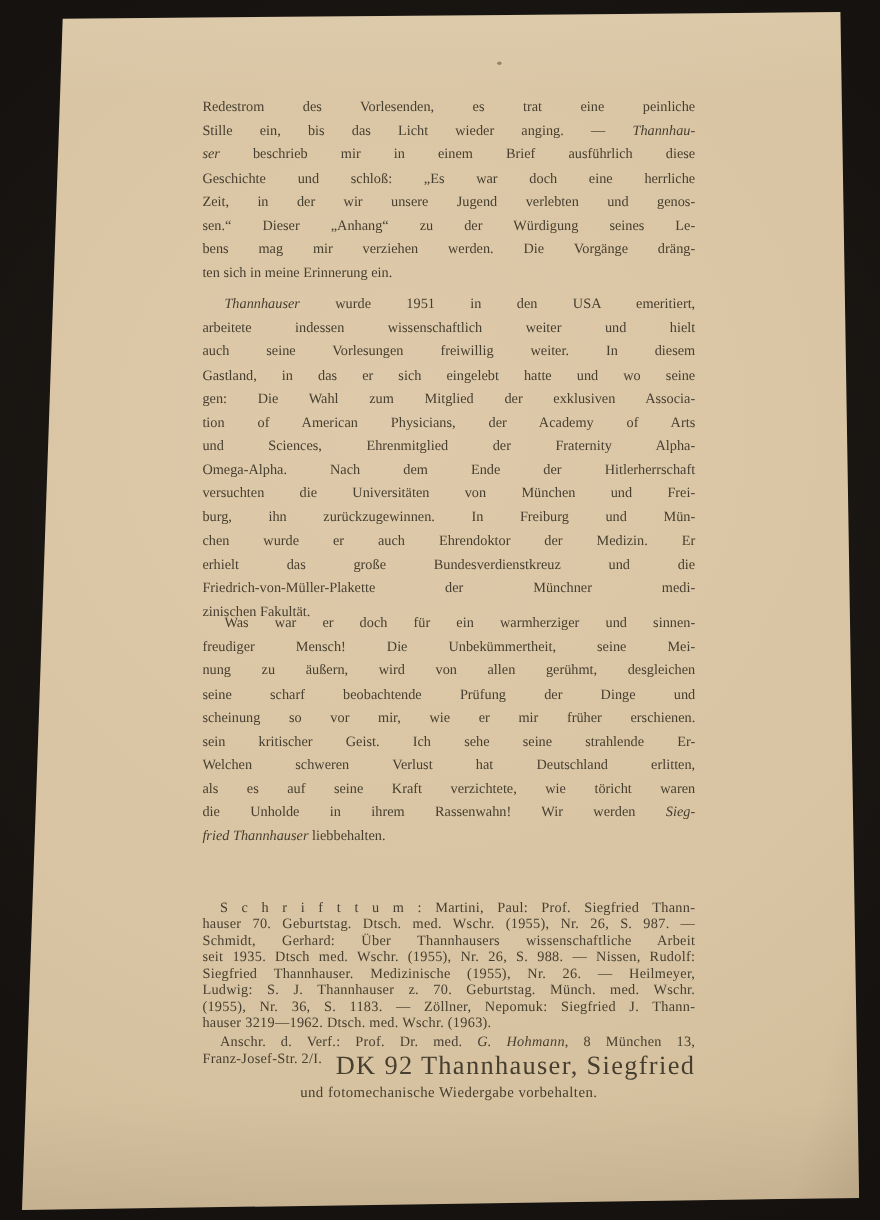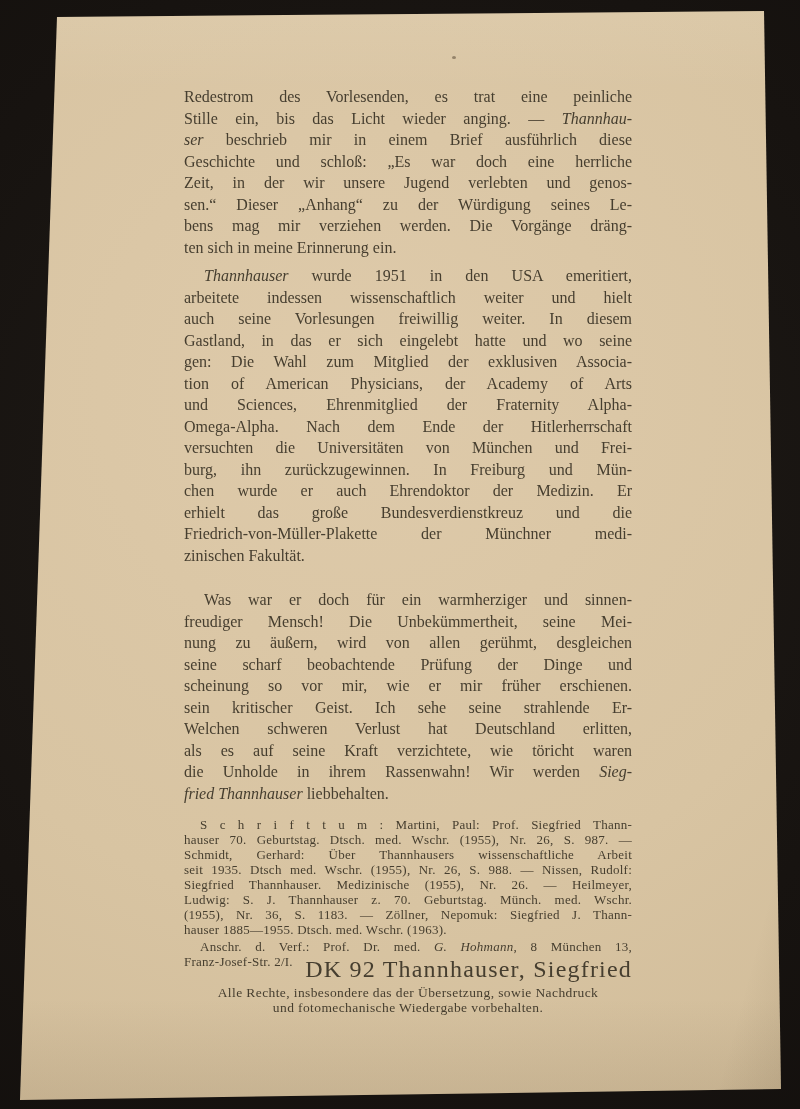--- a/index.html
+++ b/index.html
@@ -37,21 +37,21 @@
     background: rgba(90,75,55,0.55);
   }
   .text-layer {
     position: absolute; inset: 0;
     color: #463e2f;
   }
   .col {
     position: absolute;
     left: 184px; width: 448px;
   }
-  .body-block { font-size: 16px; line-height: 21.5px; }
+  .body-block { font-size: 13px; line-height: 21.5px; }
   .small-block { font-size: 13px; line-height: 15px; letter-spacing: 0.25px; }
   .line {
     white-space: nowrap;
     text-align: justify;
     text-align-last: justify;
   }
   .line.last { text-align-last: left; }
   .line.indent-20 { text-indent: 20px; }
   .line.indent-16 { text-indent: 16px; }
   .it { font-style: italic; }
@@ -96,50 +96,49 @@
         <div class="line"><span>und Sciences, Ehrenmitglied der Fraternity Alpha-</span></div>
         <div class="line"><span>Omega-Alpha. Nach dem Ende der Hitlerherrschaft</span></div>
         <div class="line"><span>versuchten die Universitäten von München und Frei-</span></div>
         <div class="line"><span>burg, ihn zurückzugewinnen. In Freiburg und Mün-</span></div>
         <div class="line"><span>chen wurde er auch Ehrendoktor der Medizin. Er</span></div>
         <div class="line"><span>erhielt das große Bundesverdienstkreuz und die</span></div>
         <div class="line"><span>Friedrich-von-Müller-Plakette der Münchner medi-</span></div>
         <div class="line last"><span>zinischen Fakultät.</span></div>
       </section>
 
-    <section class="col body-block" style="top:589px;">
+    <section class="col body-block" style="top:555px;">
         <div class="line indent-20"><span>Was war er doch für ein warmherziger und sinnen-</span></div>
         <div class="line"><span>freudiger Mensch! Die Unbekümmertheit, seine Mei-</span></div>
         <div class="line"><span>nung zu äußern, wird von allen gerühmt, desgleichen</span></div>
         <div class="line"><span>seine scharf beobachtende Prüfung der Dinge und</span></div>
         <div class="line"><span>scheinung so vor mir, wie er mir früher erschienen.</span></div>
         <div class="line"><span>sein kritischer Geist. Ich sehe seine strahlende Er-</span></div>
         <div class="line"><span>Welchen schweren Verlust hat Deutschland erlitten,</span></div>
         <div class="line"><span>als es auf seine Kraft verzichtete, wie töricht waren</span></div>
         <div class="line"><span>die Unholde in ihrem Rassenwahn! Wir werden </span><span class="it">Sieg-</span></div>
         <div class="line last"><span class="it">fried Thannhauser</span><span> liebbehalten.</span></div>
       </section>
 
     <section class="col small-block" style="top:817px;">
         <div class="line indent-16"><span>S c h r i f t t u m :  Martini, Paul: Prof. Siegfried Thann-</span></div>
         <div class="line"><span>hauser 70. Geburtstag. Dtsch. med. Wschr. (1955), Nr. 26, S. 987. —</span></div>
         <div class="line"><span>Schmidt, Gerhard: Über Thannhausers wissenschaftliche Arbeit</span></div>
         <div class="line"><span>seit 1935. Dtsch med. Wschr. (1955), Nr. 26, S. 988. — Nissen, Rudolf:</span></div>
         <div class="line"><span>Siegfried Thannhauser. Medizinische (1955), Nr. 26. — Heilmeyer,</span></div>
         <div class="line"><span>Ludwig: S. J. Thannhauser z. 70. Geburtstag. Münch. med. Wschr.</span></div>
         <div class="line"><span>(1955), Nr. 36, S. 1183. — Zöllner, Nepomuk: Siegfried J. Thann-</span></div>
-        <div class="line last"><span>hauser 1885—1955. Dtsch. med. Wschr. (1963).</span></div>
+        <div class="line last"><span>hauser 3219—1962. Dtsch. med. Wschr. (1963).</span></div>
       </section>
 
     <section class="col small-block" style="top:939px;">
         <div class="line indent-16"><span>Anschr. d. Verf.: Prof. Dr. med. </span><span class="it">G. Hohmann</span><span>, 8 München 13,</span></div>
         <div class="line last"><span>Franz-Josef-Str. 2/I.</span></div>
       </section>
 
     <div class="col dk-line" style="top:956px;">DK 92 Thannhauser, Siegfried</div>
 
     <section class="col center-block" style="top:986px;">
-        <div class="line"><span>Alle Rechte, insbesondere das der Übersetzung, sowie Nachdruck</span></div>
         <div class="line last"><span>und fotomechanische Wiedergabe vorbehalten.</span></div>
       </section>
 
   </div>
 </div>
 
 </body></html>

